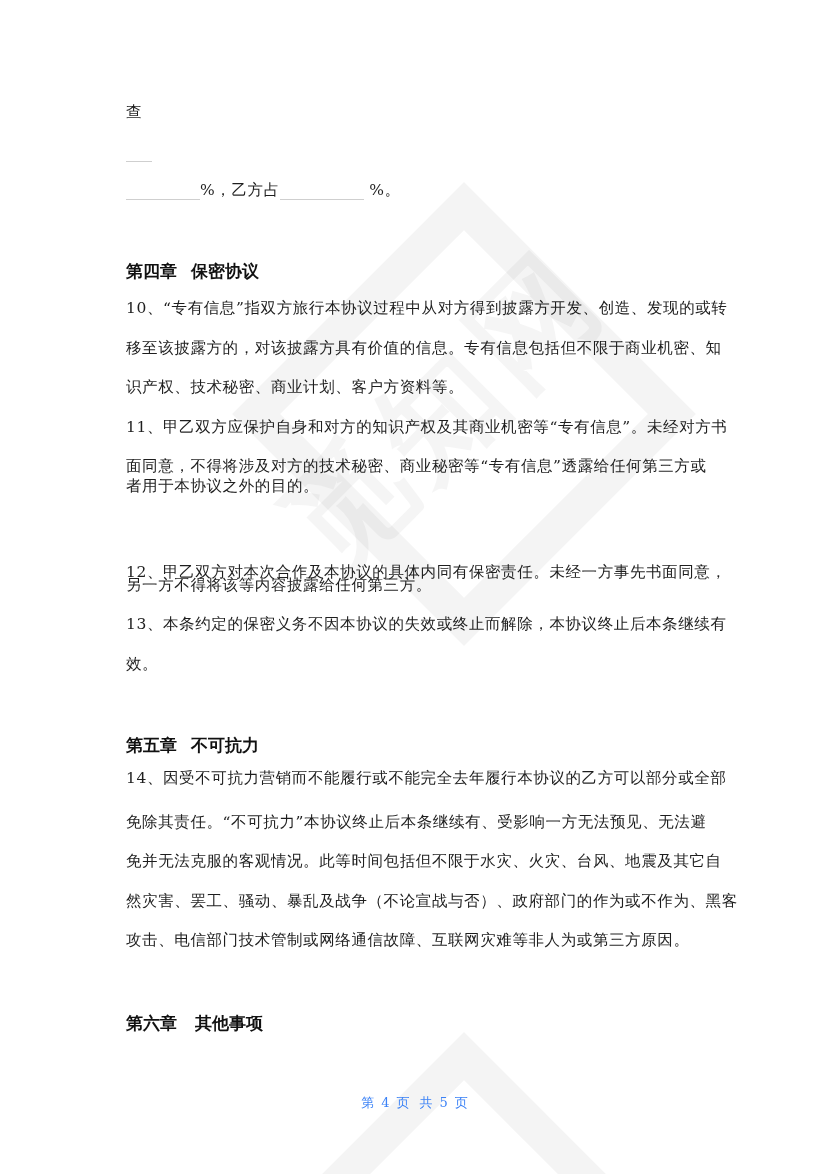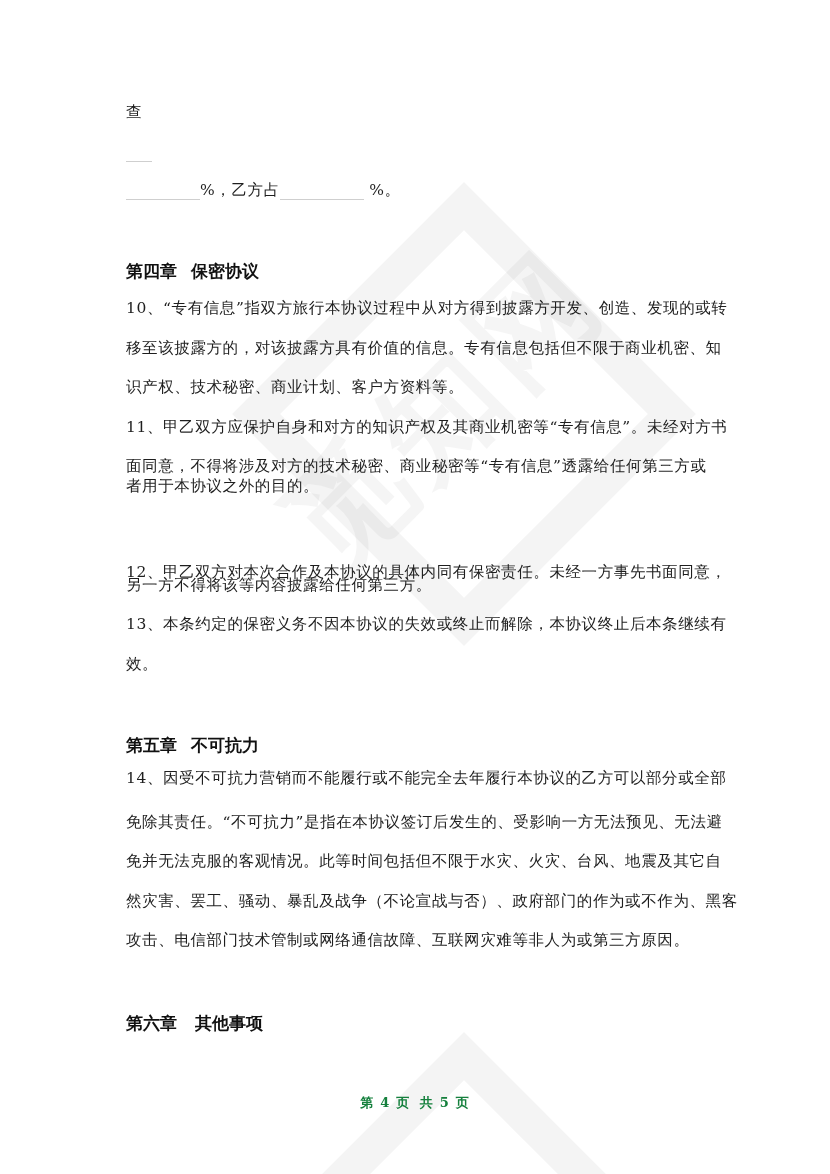--- a/index.html
+++ b/index.html
@@ -73,24 +73,23 @@
       height: 16px;
       vertical-align: bottom;
     }
     .footer {
       position: absolute;
       top: 1094px;
       left: 0;
       width: 830px;
       text-align: center;
       font-size: 13px;
-      color: #15803d;
+      color: #3b82f6;
       letter-spacing: 1px;
       word-spacing: 4px;
-      font-weight: bold;
     }
     .footer span { margin: 0 3px; }
   </style>
 </head>
 <body>
 
 <div class="page">
 
   <div class="watermark wm1"></div>
   <div class="watermark wm2"></div>
@@ -124,21 +123,21 @@
     <div class="line" style="top:575px;">另一方不得将该等内容披露给任何第三方。</div>
 
     <div class="line" style="top:614px;">13、本条约定的保密义务不因本协议的失效或终止而解除，本协议终止后本条继续有</div>
     <div class="line" style="top:654px;">效。</div>
 
     <div class="heading" style="top:735px;">
       <span>第五章</span><span class="gap"></span><span>不可抗力</span>
     </div>
 
     <div class="line" style="top:768px;">14、因受不可抗力营销而不能履行或不能完全去年履行本协议的乙方可以部分或全部</div>
-    <div class="line" style="top:812px;">免除其责任。“不可抗力”是指在本协议签订后发生的、受影响一方无法预见、无法避</div>
+    <div class="line" style="top:812px;">免除其责任。“不可抗力”本协议终止后本条继续有、受影响一方无法预见、无法避</div>
     <div class="line" style="top:851px;">免并无法克服的客观情况。此等时间包括但不限于水灾、火灾、台风、地震及其它自</div>
     <div class="line" style="top:891px;">然灾害、罢工、骚动、暴乱及战争（不论宣战与否）、政府部门的作为或不作为、黑客</div>
     <div class="line" style="top:930px;">攻击、电信部门技术管制或网络通信故障、互联网灾难等非人为或第三方原因。</div>
 
     <div class="heading" style="top:1013px;">
       <span>第六章</span><span class="gap" style="width:18px;"></span><span>其他事项</span>
     </div>
   </div>
 
   <div class="footer">

